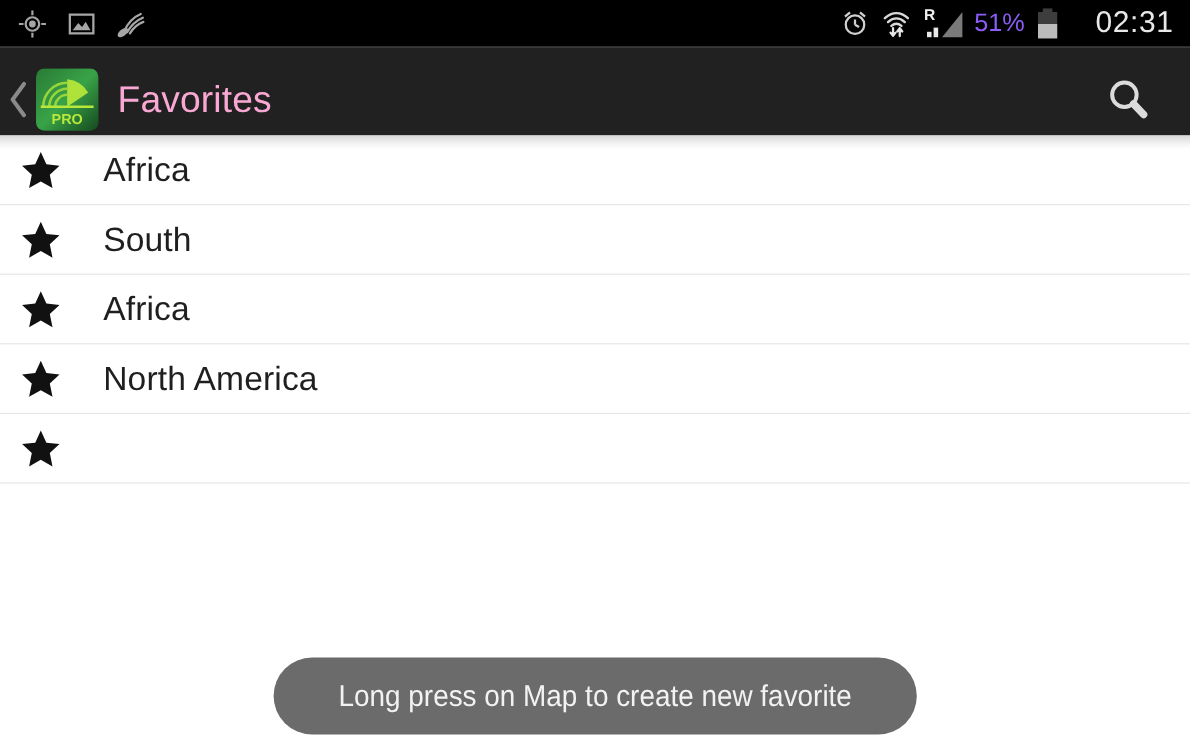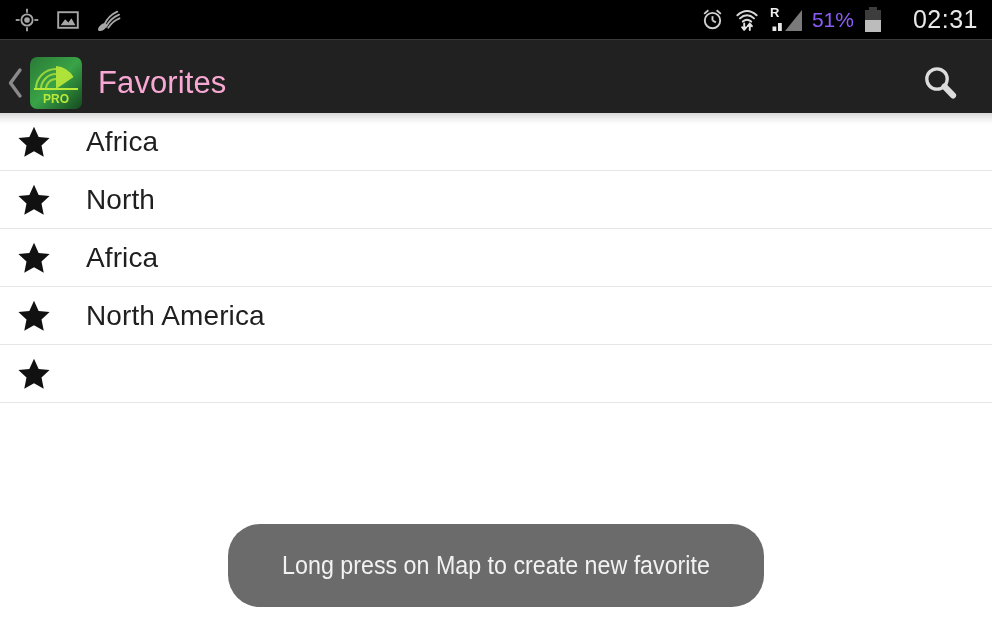--- a/index.html
+++ b/index.html
@@ -159,22 +159,22 @@
     font-weight: 400;
     letter-spacing: 0.1px;
     font-family: "Liberation Sans", sans-serif;
   }
 
   
   #toast {
     position: absolute;
     left: 50%;
     transform: translateX(-50%);
-    top: 524px;
-    height: 83px;
+    top: 548px;
+    height: 64px;
     border-radius: 32px;
     background: #6b6b6b;
     display: flex;
     align-items: center;
     justify-content: center;
     padding: 0 38px;
     box-sizing: border-box;
     z-index: 5;
   }
   #toast-text {
@@ -334,21 +334,21 @@
       </span>
       <span class="row-label">Africa</span>
     </div>
 
     <div class="list-row">
       <span class="row-star">
         <svg width="36" height="36" viewBox="0 0 24 24">
             <polygon points="12,1.8 15.1,8.6 22.4,9.4 17,14.4 18.5,21.8 12,18.1 5.5,21.8 7,14.4 1.6,9.4 8.9,8.6" fill="#111111"></polygon>
           </svg>
       </span>
-      <span class="row-label">North</span>
+      <span class="row-label">South</span>
     </div>
 
     <div class="list-row">
       <span class="row-star">
         <svg width="36" height="36" viewBox="0 0 24 24">
             <polygon points="12,1.8 15.1,8.6 22.4,9.4 17,14.4 18.5,21.8 12,18.1 5.5,21.8 7,14.4 1.6,9.4 8.9,8.6" fill="#111111"></polygon>
           </svg>
       </span>
       <span class="row-label">Africa</span>
     </div>

